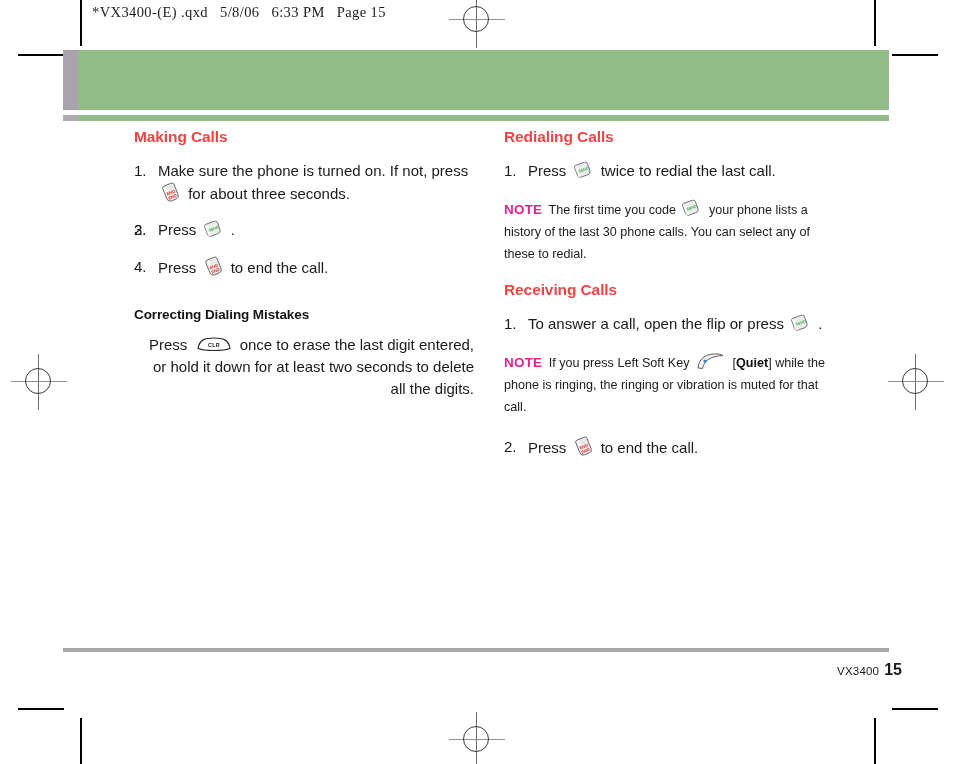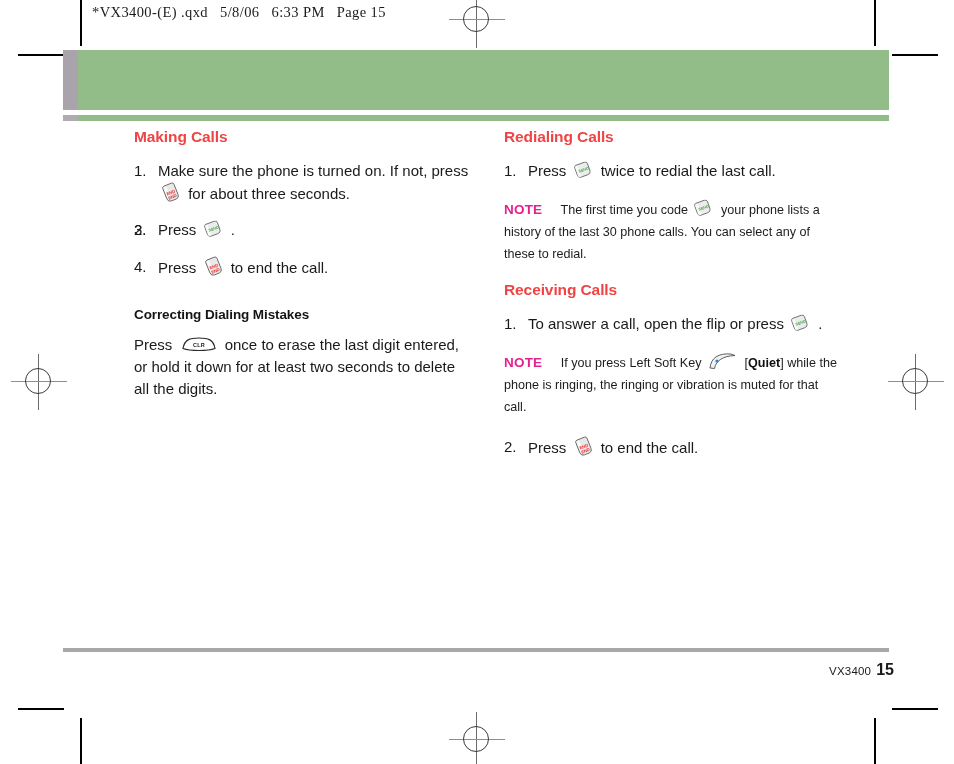--- a/index.html
+++ b/index.html
@@ -145,35 +145,36 @@
     left: 0;
     top: 0;
     font-size: 15px;
     color: #1a1a1a;
   }
   .para {
     font-size: 15px;
     line-height: 1.48;
     color: #1a1a1a;
     margin: 0 0 0 0;
+    text-align: right;
   }
 
   
   .note {
     font-size: 12.6px;
     line-height: 1.72;
     color: #1c1c1c;
     margin: 16px 0 16px 0;
   }
   .note .lbl {
     font-weight: bold;
     font-size: 13.5px;
     color: #e5218f;
     letter-spacing: 0.2px;
-    margin-right: 15px;
+    margin-right: 3px;
   }
   .note b { font-weight: bold; color: #101010; }
 
   
   .key {
     display: inline-block;
     vertical-align: -5px;
     position: relative;
   }
   .key svg { display: block; }
@@ -187,21 +188,21 @@
   .footer-rule {
     position: absolute;
     left: 63px;
     top: 648px;
     width: 826px;
     height: 4px;
     background: #a8a8a8;
   }
   .footer-text {
     position: absolute;
-    right: 60px;
+    right: 52px;
     top: 661px;
     text-align: right;
     color: #1a1a1a;
     white-space: nowrap;
   }
   .footer-text .model {
     font-size: 11.5px;
     letter-spacing: 0.2px;
   }
   .footer-text .pageno {

